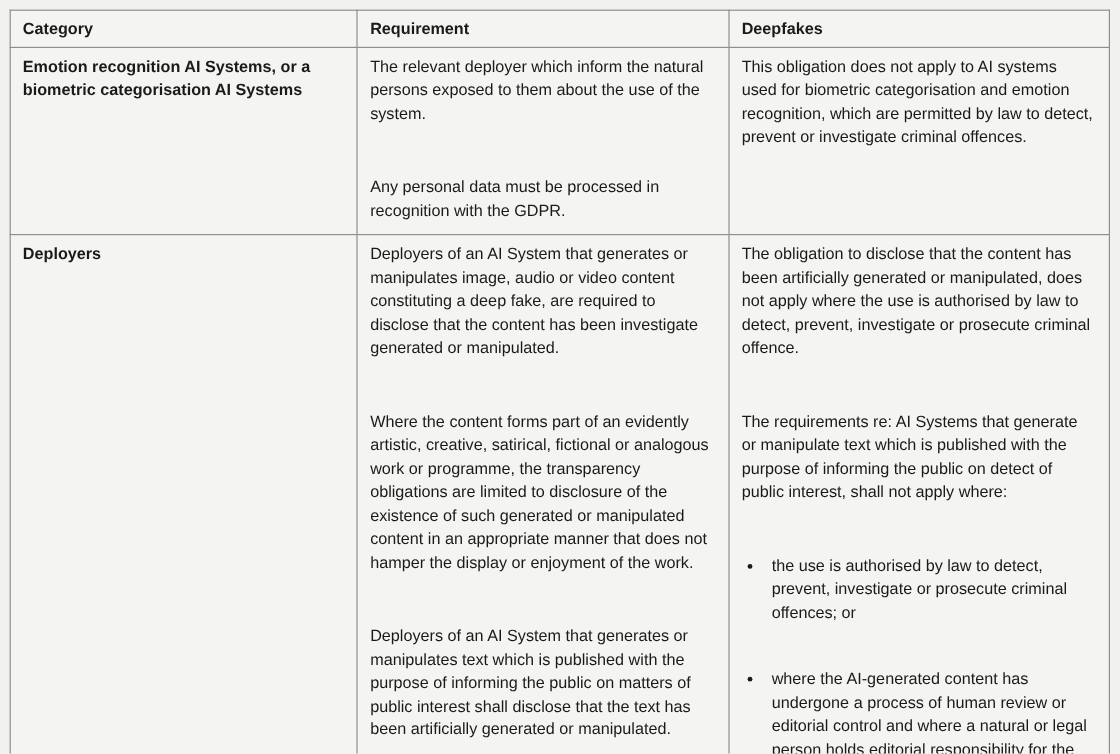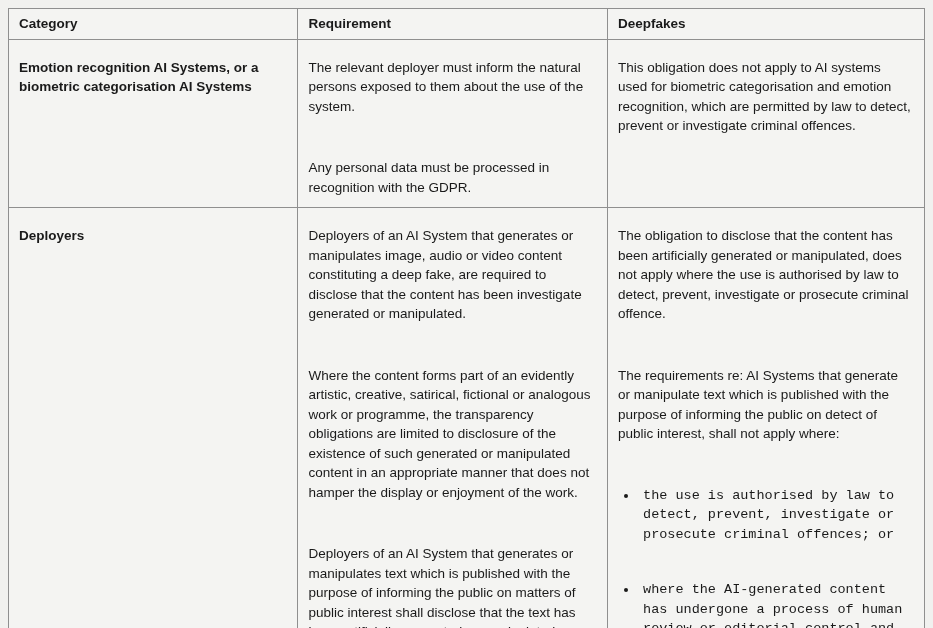--- a/index.html
+++ b/index.html
@@ -35,32 +35,31 @@
   }
   th {
     font-weight: bold;
     height: 14px;
     padding-top: 5px;
     padding-bottom: 5px;
   }
   tr.data-row-1 { height: 147px; }
   td.category-cell { font-weight: bold; }
   td p {
-    margin: 12px 0 42px 0;
+    margin: 0 0 42px 0;
   }
   td p:last-child { margin-bottom: 0; }
   ul.exemption-list {
     margin: 0;
     padding-left: 20px;
     list-style-type: disc;
   }
   ul.exemption-list li {
     margin: 12px 0 36px 0;
     padding-left: 5px;
-    font-family: Liberation Mono, monospace;
   }
   ul.exemption-list li:last-child { margin-bottom: 0; }
 </style>
 </head>
 <body>
 
 <div class="page">
   <table class="info-table">
     <colgroup>
       <col class="c1">
@@ -73,21 +72,21 @@
         <th>Requirement</th>
         <th>Deepfakes</th>
       </tr>
     </thead>
     <tbody>
       <tr class="data-row-1">
         <td class="category-cell">
           <p>Emotion recognition AI Systems, or a biometric categorisation AI Systems</p>
         </td>
         <td>
-          <p>The relevant deployer must inform the natural persons exposed to them about the use of the system.</p>
+          <p>The relevant deployer which inform the natural persons exposed to them about the use of the system.</p>
           <p>Any personal data must be processed in recognition with the GDPR.</p>
         </td>
         <td>
           <p>This obligation does not apply to AI systems used for biometric categorisation and emotion recognition, which are permitted by law to detect, prevent or investigate criminal offences.</p>
         </td>
       </tr>
       <tr class="data-row-2">
         <td class="category-cell">
           <p>Deployers</p>
         </td>

